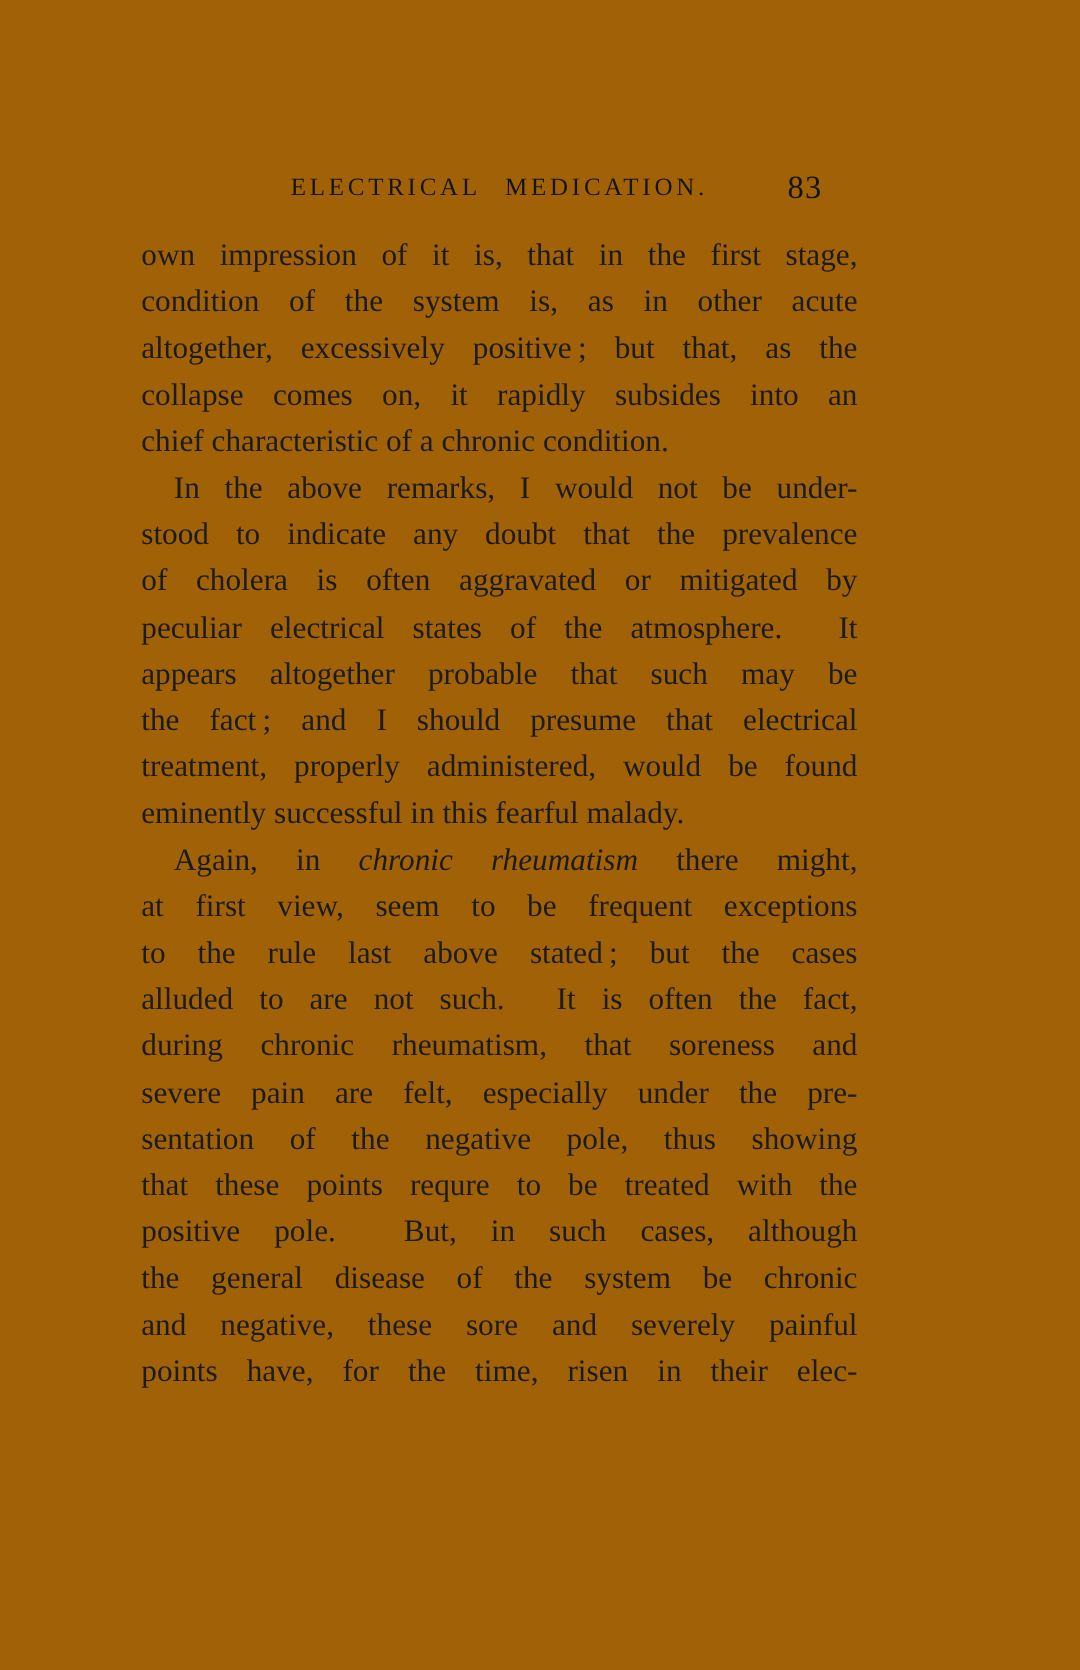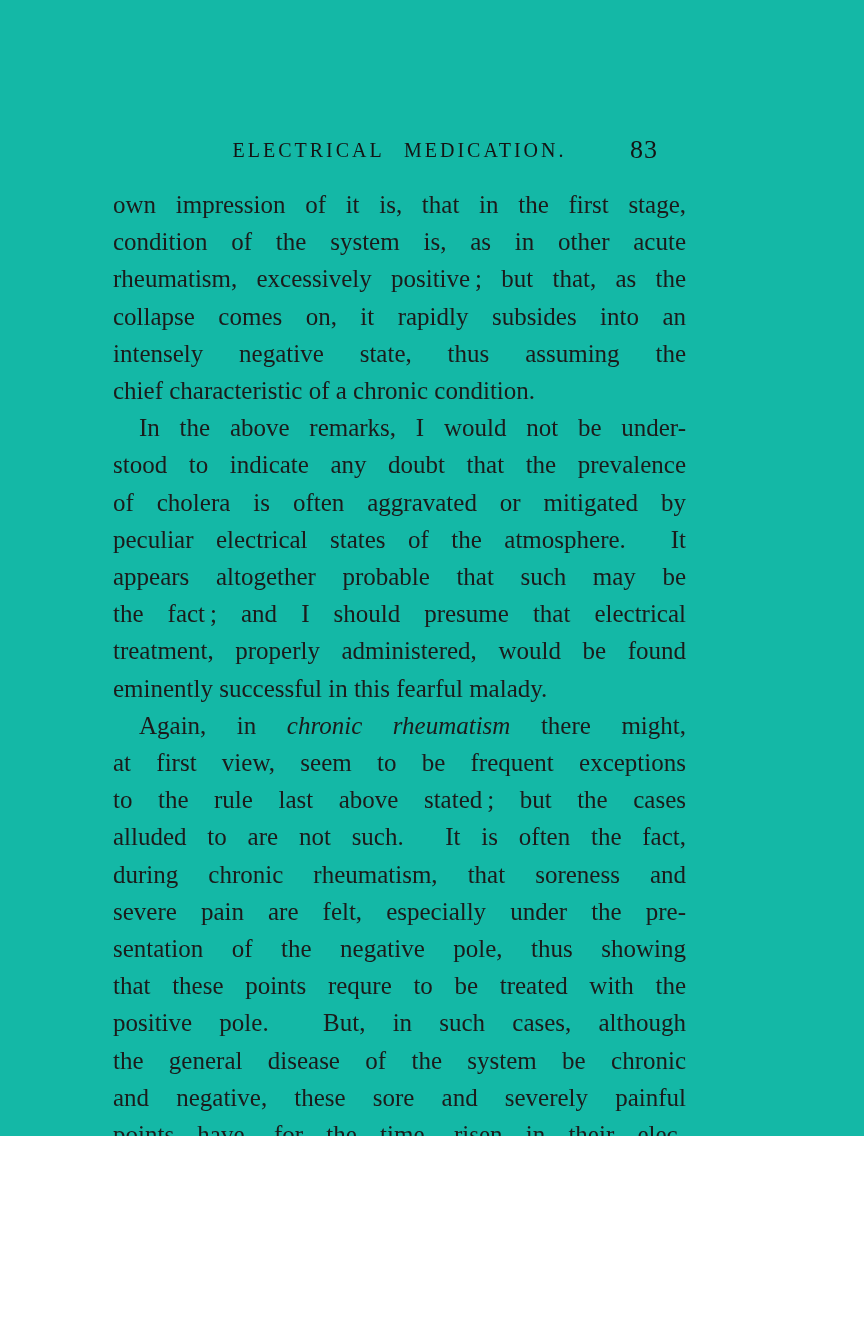--- a/index.html
+++ b/index.html
@@ -4,22 +4,22 @@
 <style>
   html, body { margin: 0; padding: 0; }
   body {
     width: 864px; height: 1336px;
     background: #ffffff;
     font-family: "Liberation Serif", "DejaVu Serif", serif;
     color: #1b1b1b;
   }
   .page {
     position: relative;
-    width: 864px; height: 1136px;
-    background: #14b8a6;
+    width: 864px; height: 1336px;
+    background: #a16207;
     overflow: hidden;
   }
   .header {
     position: absolute;
     left: 113px; top: 139px;
     width: 573px; height: 30px;
   }
   .running-title {
     text-align: center;
     font-size: 20px;
@@ -60,23 +60,22 @@
   <div class="header">
     <div class="running-title">ELECTRICAL MEDICATION.</div>
     <div class="page-number">83</div>
   </div>
 
   <div class="body-col">
 
     <div class="para">
       <div class="line">own impression of it is, that in the first stage,</div>
       <div class="line">condition of the system is, as in other acute</div>
-      <div class="line">rheumatism, excessively positive ; but that, as the</div>
+      <div class="line">altogether, excessively positive ; but that, as the</div>
       <div class="line">collapse comes on, it rapidly subsides into an</div>
-      <div class="line">intensely negative state, thus assuming the</div>
       <div class="line end">chief characteristic of a chronic condition.</div>
     </div>
 
     <div class="para">
       <div class="line ind">In the above remarks, I would not be under-</div>
       <div class="line">stood to indicate any doubt that the prevalence</div>
       <div class="line">of cholera is often aggravated or mitigated by</div>
       <div class="line">peculiar electrical states of the atmosphere.&nbsp; It</div>
       <div class="line">appears altogether probable that such may be</div>
       <div class="line">the fact ; and I should presume that electrical</div>

